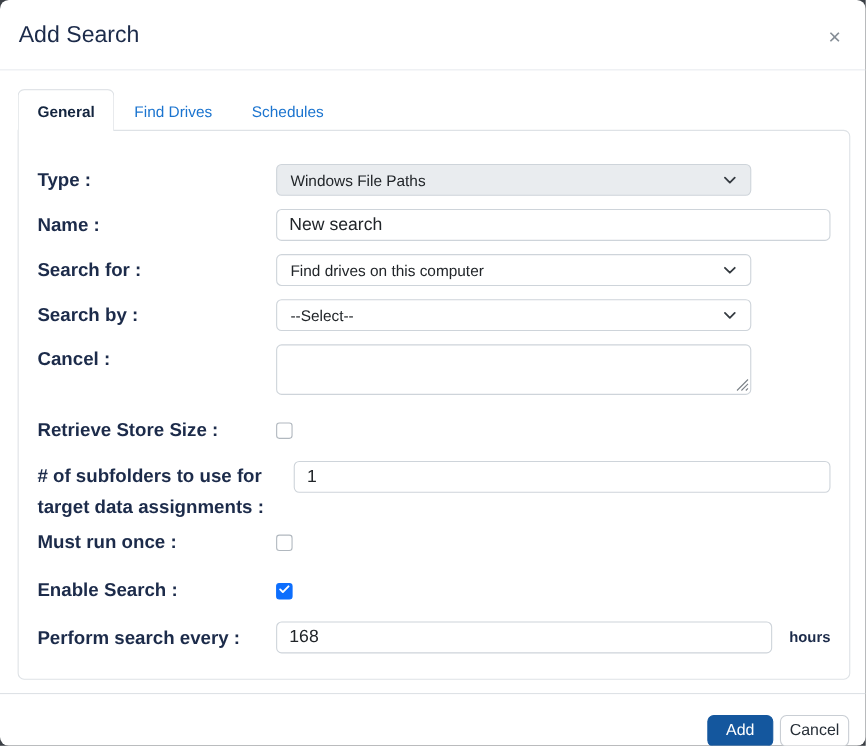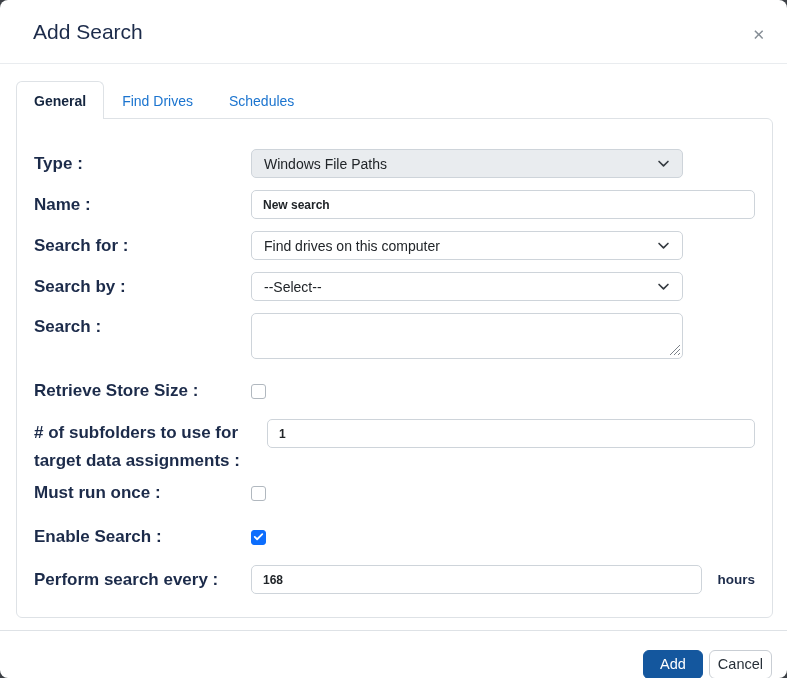--- a/index.html
+++ b/index.html
@@ -17,21 +17,21 @@
     overflow: hidden;
     display: flex; flex-direction: column;
   }
   
   .modal-header {
     display: flex; align-items: flex-start; justify-content: space-between;
     padding: 19px 16px 15px 17px;
     border-bottom: 1px solid #e9ecef;
   }
   .modal-title {
-    font-size: 21px; font-weight: 400; color: #1c2b4a; line-height: 1.25; margin-left: 16px;
+    font-size: 21px; font-weight: 400; color: #1c2b4a; line-height: 1.25;
   }
   .close-btn {
     background: none; border: none; cursor: pointer;
     font-size: 15px; line-height: 1; color: #868e96;
     padding: 6px 6px; margin-top: 2px;
     font-family: inherit;
   }
   
   .modal-body { flex: 1; padding: 17px 14px 12px 16px; }
   .nav-tabs { display: flex; position: relative; z-index: 2; }
@@ -75,22 +75,22 @@
     border: 1px solid #ced4da; border-radius: 5px;
     background: #fff; padding: 0 12px;
     font-size: 14px; color: #212529; cursor: pointer;
   }
   .select.disabled { background: #e9ecef; }
   .select .sel-text { overflow: hidden; white-space: nowrap; }
   .chevron { flex: 0 0 auto; margin-left: 8px; display: flex; }
   .text-input {
     height: 29px; width: 100%;
     border: 1px solid #ced4da; border-radius: 5px;
-    padding: 0 11px; font-size: 12px; color: #212529;
-    font-family: inherit; background: #fff; outline: none; font-weight: bold;
+    padding: 0 11px; font-size: 16px; color: #212529;
+    font-family: inherit; background: #fff; outline: none;
   }
   .textarea-wrap { position: relative; }
   .comment-area {
     display: block; width: 432px; height: 46px;
     border: 1px solid #ced4da; border-radius: 5px;
     padding: 5px 11px; font-size: 14px; color: #212529;
     font-family: inherit; resize: none; outline: none; background: #fff;
   }
   .resize-grip { position: absolute; right: 2px; bottom: 3px; pointer-events: none; display: flex; }
   .checkbox {
@@ -180,21 +180,21 @@
           <span class="sel-text">--Select--</span>
           <span class="chevron">
             <svg width="13" height="13" viewBox="0 0 16 16">
                 <path d="M2.5 5.5 L8 11 L13.5 5.5" fill="none" stroke="#343a40" stroke-width="2" stroke-linecap="round" stroke-linejoin="round"></path>
               </svg>
           </span>
         </div>
       </div>
 
       <div class="form-row align-top mb-18">
-        <div class="form-label">Search :</div>
+        <div class="form-label">Cancel :</div>
         <div class="textarea-wrap">
           <textarea class="comment-area" style=""></textarea>
           <span class="resize-grip">
             <svg width="12" height="12" viewBox="0 0 12 12">
                 <path d="M11 1 L1 11 M11 5 L5 11 M11 9 L9 11" stroke="#7c8289" stroke-width="1" fill="none"></path>
               </svg>
           </span>
         </div>
       </div>
 

